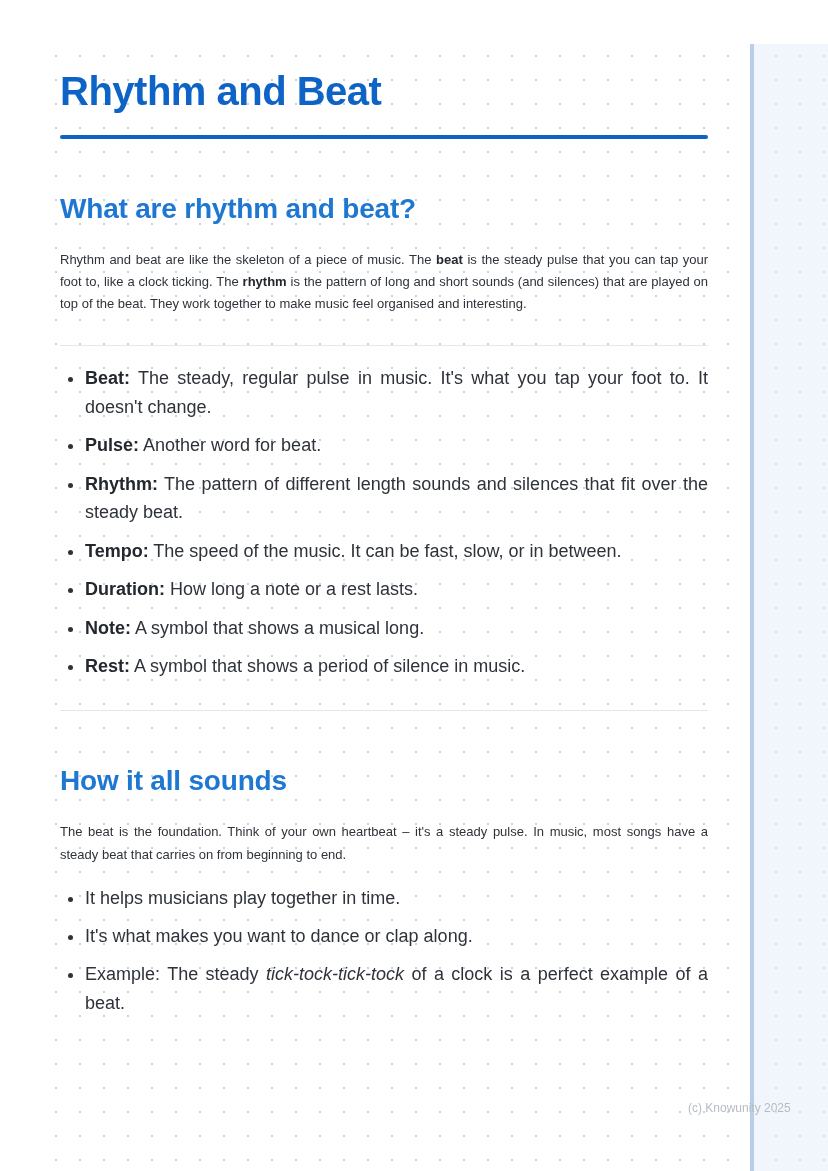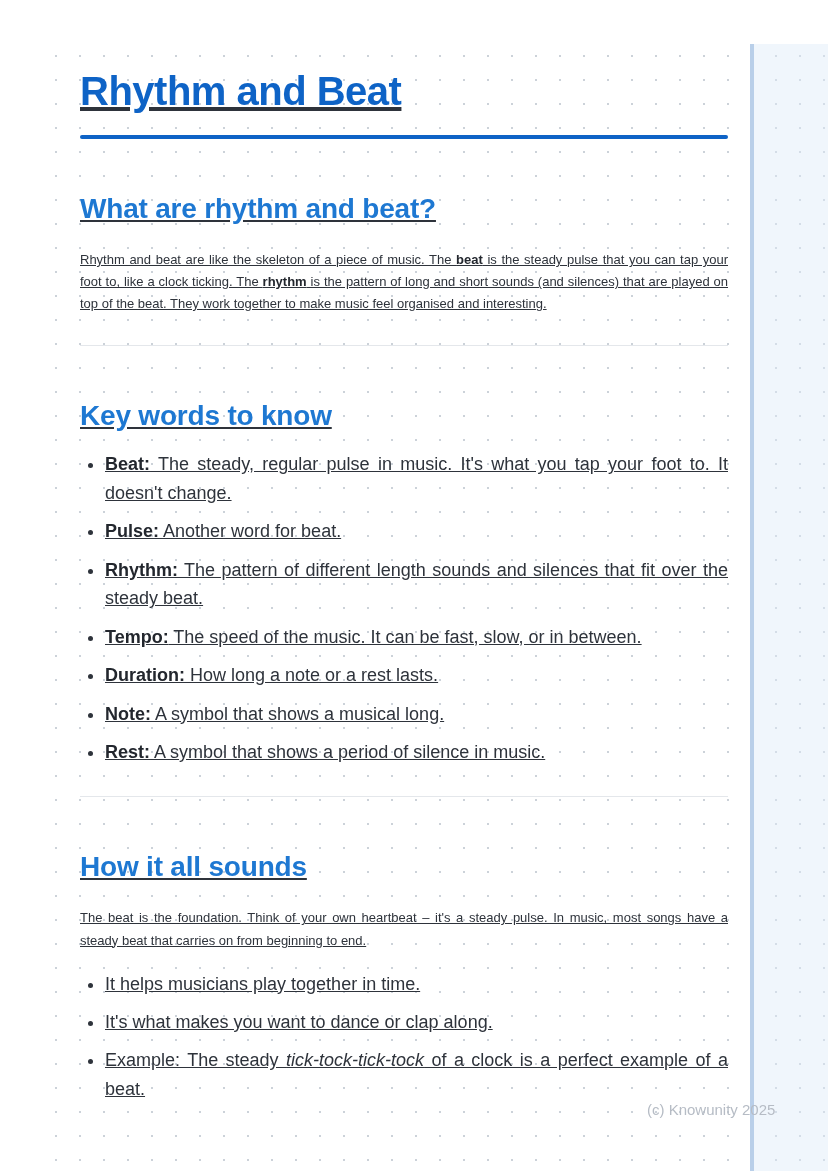--- a/index.html
+++ b/index.html
@@ -26,41 +26,41 @@
     background-size:24px 24px;
   }
   .right-strip{
     position:absolute;left:754px;top:44px;right:0;bottom:0;z-index:0;
     background:rgba(222,236,249,0.45);
   }
   .margin-line{
     position:absolute;left:750px;top:44px;bottom:0;width:4px;z-index:1;
     background:var(--margin-line-blue);
   }
-  .content{position:absolute;left:80px;top:70px;width:648px;z-index:2;text-decoration:underline;}
+  .content{position:absolute;left:60px;top:70px;width:648px;z-index:2;}
   h1.doc-title{
     font-size:40px;font-weight:800;color:var(--title-blue);
     letter-spacing:-0.5px;line-height:1.08;
   }
   .title-rule{height:4px;background:var(--title-blue);margin-top:22px;border-radius:2px;}
   h2.section{font-size:28px;font-weight:700;color:var(--heading-blue);margin-top:54px;letter-spacing:-0.2px;}
   h3.subsection{font-size:19px;font-weight:700;color:var(--heading-blue);margin-top:30px;}
   p.prose{font-size:13px;line-height:1.7;text-align:justify;margin-top:24px;}
   hr.divider{border:none;border-top:1px solid var(--divider-gray);margin-top:30px;}
   ul.bullets{
     margin-top:18px;padding-left:25px;
     font-size:18px;line-height:1.58;text-align:justify;
   }
   ul.bullets li{margin-bottom:10px;}
   ul.bullets li:last-child{margin-bottom:0;}
   .b{font-weight:700;color:var(--bold-text);}
   .i{font-style:italic;}
   .watermark{
-    position:absolute;left:647px;top:1101px;z-index:3;
-    font-size:15px;color:var(--watermark-gray);white-space:nowrap;
+    position:absolute;left:688px;top:1101px;z-index:3;
+    font-size:12px;color:var(--watermark-gray);white-space:nowrap;
   }
 </style>
 </head>
 <body>
 
 <div class="page">
 
   <div class="dots"></div>
   <div class="right-strip"></div>
   <div class="margin-line"></div>
@@ -68,21 +68,20 @@
   <div class="content">
 
     <h1 class="doc-title">Rhythm and Beat</h1>
     <div class="title-rule"></div>
 
     <h2 class="section">What are rhythm and beat?</h2>
     <p class="prose"><span>Rhythm and beat are like the skeleton of a piece of music. The </span><span class="b">beat</span><span> is the steady pulse that you can tap your foot to, like a clock ticking. The </span><span class="b">rhythm</span><span> is the pattern of long and short sounds (and silences) that are played on top of the beat. They work together to make music feel organised and interesting.</span></p>
 
     <hr class="divider">
 
-    <h2 class="section">Key words to know</h2>
     <ul class="bullets">
       <li><span class="b">Beat:</span><span> The steady, regular pulse in music. It's what you tap your foot to. It doesn't change.</span></li>
       <li><span class="b">Pulse:</span><span> Another word for beat.</span></li>
       <li><span class="b">Rhythm:</span><span> The pattern of different length sounds and silences that fit over the steady beat.</span></li>
       <li><span class="b">Tempo:</span><span> The speed of the music. It can be fast, slow, or in between.</span></li>
       <li><span class="b">Duration:</span><span> How long a note or a rest lasts.</span></li>
       <li><span class="b">Note:</span><span> A symbol that shows a musical long.</span></li>
       <li><span class="b">Rest:</span><span> A symbol that shows a period of silence in music.</span></li>
     </ul>
 

